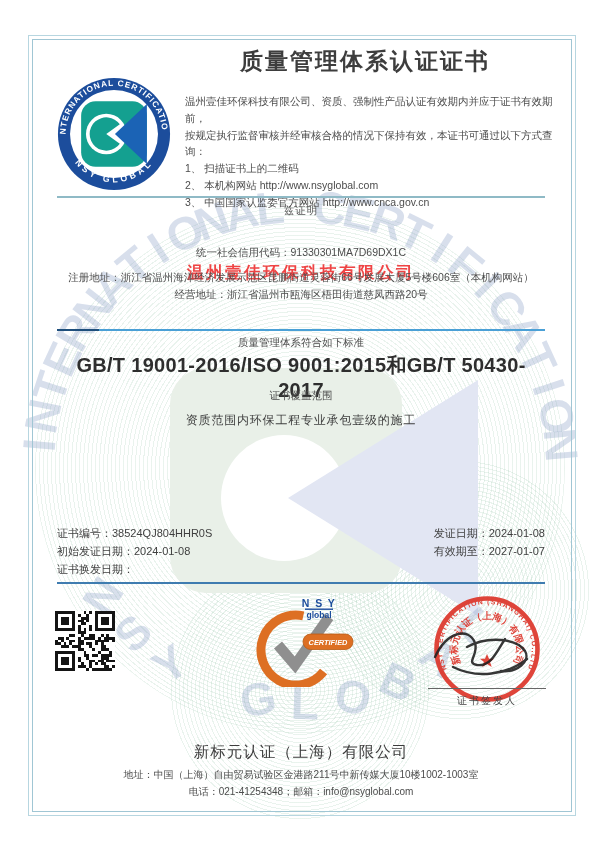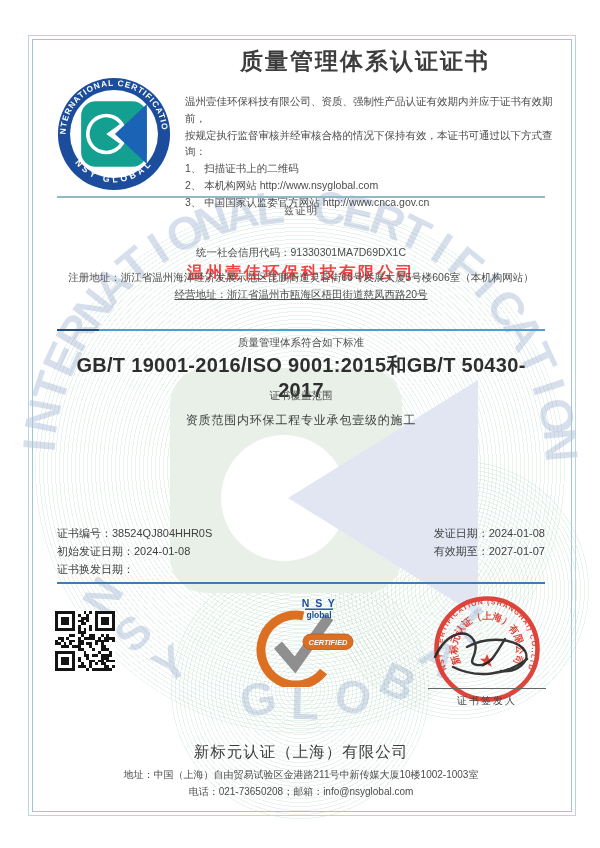--- a/index.html
+++ b/index.html
@@ -124,21 +124,21 @@
       <div>2、 本机构网站 http://www.nsyglobal.com</div>
       <div>3、 中国国家认监委官方网站 http://www.cnca.gov.cn</div>
     </div>
 
     <div class="abs sep sep1"></div>
 
     <div class="abs ctr small" style="top:204px;letter-spacing:1px;color:#555;">兹证明</div>
     <div class="abs ctr company">温州壹佳环保科技有限公司</div>
     <div class="abs ctr small" style="top:246px;">统一社会信用代码：91330301MA7D69DX1C</div>
     <div class="abs ctr small" style="top:271px;">注册地址：浙江省温州海洋经济发展示范区昆鹏街道灵蓉街66号发展大厦5号楼606室（本机构网站）</div>
-    <div class="abs ctr small" style="top:288px;text-decoration:underline;">经营地址：浙江省温州市瓯海区梧田街道慈凤西路20号</div>
+    <div class="abs ctr small" style="top:288px;">经营地址：浙江省温州市瓯海区梧田街道慈凤西路20号</div>
 
     <div class="abs sep sep2"></div>
 
     <div class="abs ctr small" style="top:336px;">质量管理体系符合如下标准</div>
     <div class="abs ctr stdcode">GB/T 19001-2016/ISO 9001:2015和GB/T 50430-2017</div>
     <div class="abs ctr small" style="top:389px;">证书覆盖范围</div>
     <div class="abs ctr scope">资质范围内环保工程专业承包壹级的施工</div>
 
     <div class="abs fields-l">
       <div>证书编号：38524QJ804HHR0S</div>
@@ -403,15 +403,15 @@
         <path d="M -20 -2 C 2 -14 30 -10 38 2 C 44 12 30 24 14 22"></path>
         <path d="M -34 18 C -10 30 20 26 40 10"></path>
       </g>
     </svg>
 
     <div class="abs signer-line"></div>
     <div class="abs signer">证书签发人</div>
 
     <div class="abs ctr f-company">新标元认证（上海）有限公司</div>
     <div class="abs ctr f-line" style="top:768px;">地址：中国（上海）自由贸易试验区金港路211号中新传媒大厦10楼1002-1003室</div>
-    <div class="abs ctr f-line" style="top:785px;">电话：021-73650208；邮箱：info@nsyglobal.com</div>
+    <div class="abs ctr f-line" style="top:785px;">电话：021-41254348；邮箱：info@nsyglobal.com</div>
   </div>
 </div>
 
 </body></html>

